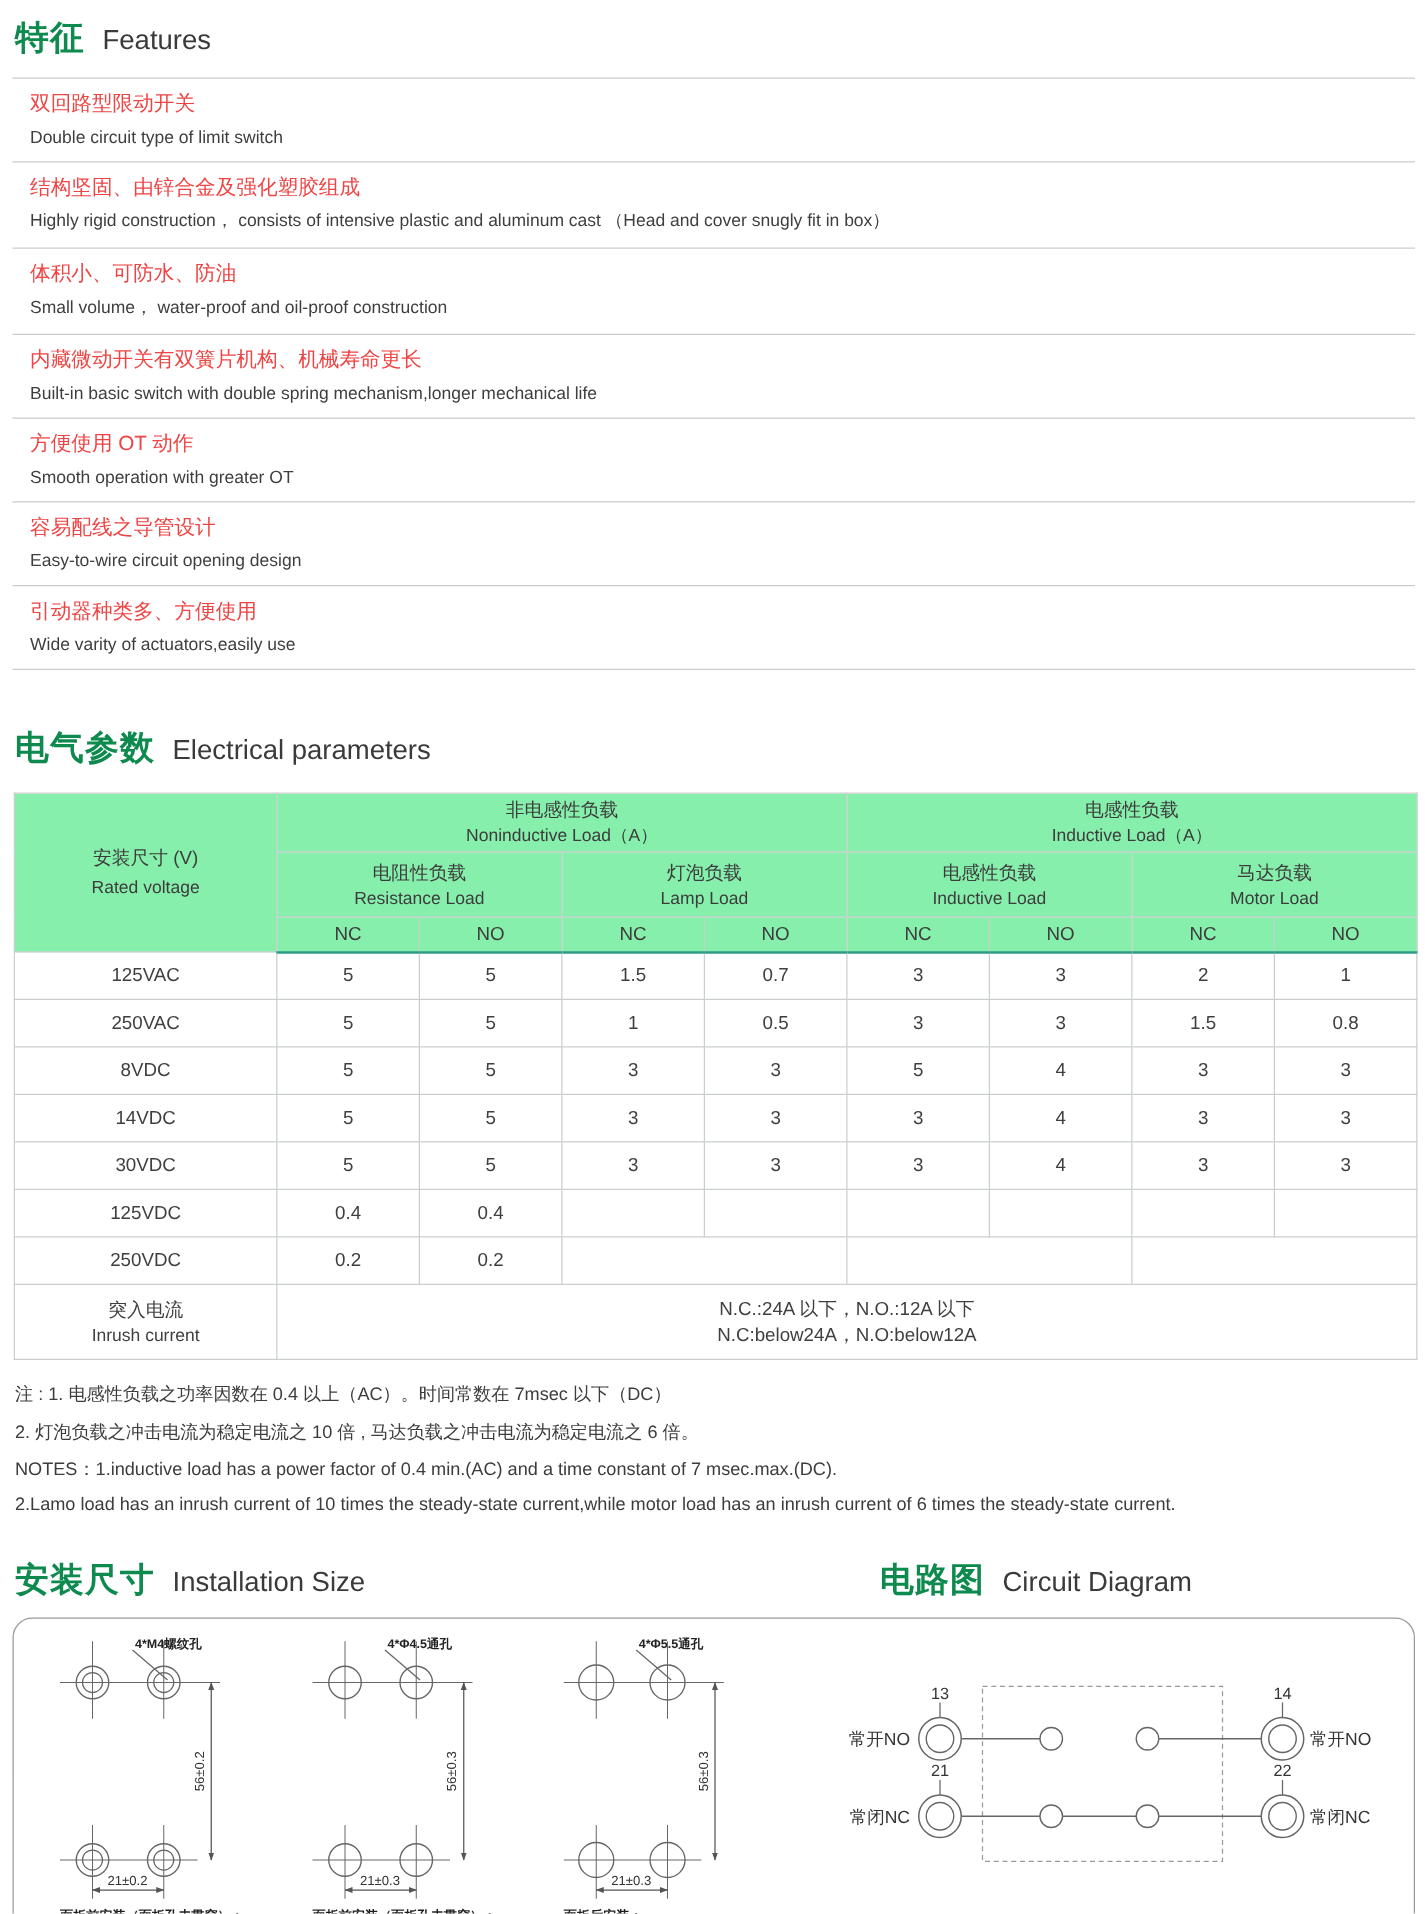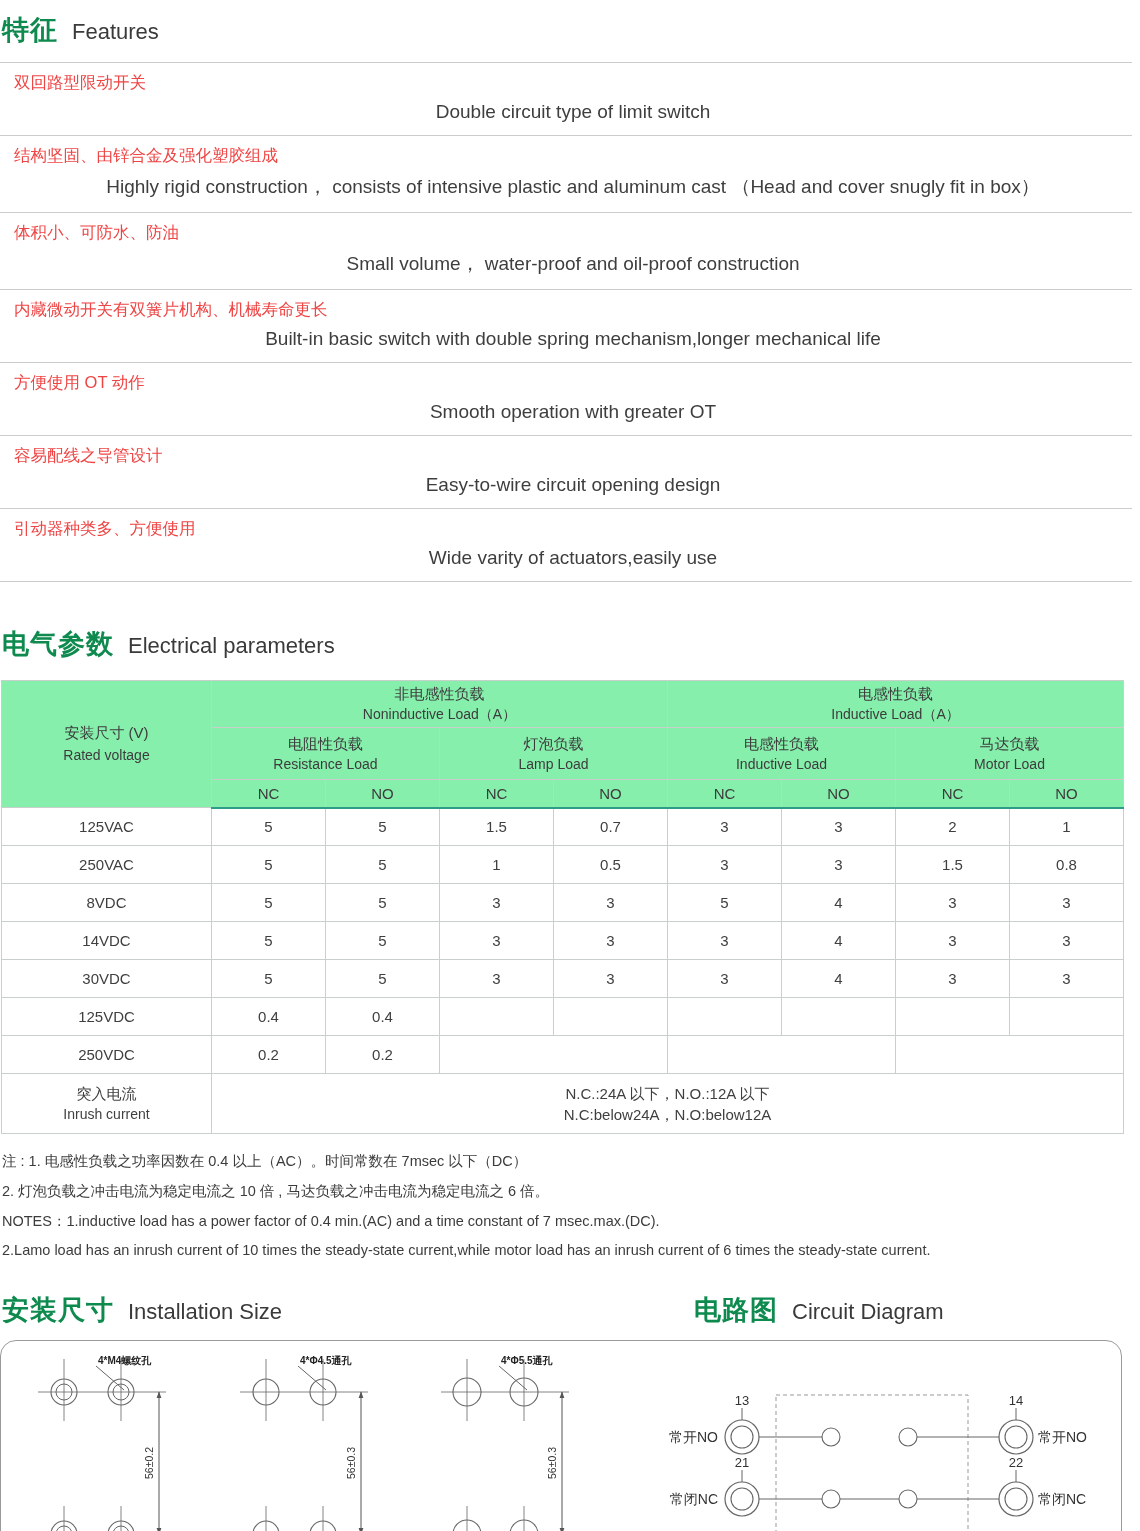--- a/index.html
+++ b/index.html
@@ -1,30 +1,30 @@
 <!DOCTYPE html>
 <html><head>
 <meta charset="utf-8">
 <style>
   * { margin:0; padding:0; box-sizing:border-box; }
   html,body { background:#ffffff; }
   body { width:1140px; font-family:"Liberation Sans","DejaVu Sans",sans-serif; color:#3f3f3f; }
-  .page { position:relative; width:1140px; height:1531px; background:#fff; overflow:hidden; padding:12px 8px 0 0; }
+  .page { position:relative; width:1140px; height:1531px; background:#fff; overflow:hidden; padding:12px 8px 0 10px; }
 
   
   .sec-title { display:flex; align-items:baseline; margin-left:2px; }
   .sec-title .zh { font-size:27px; font-weight:bold; color:#0e8a4e; letter-spacing:1px; }
   .sec-title .en { font-size:22px; color:#3a3a3a; margin-left:14px; }
 
   
   .features-list { margin-top:14px; }
   .feature-item { border-bottom:1px solid #cccccc; padding:9px 0 12px 14px; }
   .feature-item:first-child { border-top:1px solid #cccccc; }
   .feature-zh { font-size:16.5px; color:#ef4444; margin-bottom:7px; }
-  .feature-en { font-size:19px; color:#3e3e3e;text-align:center; }
+  .feature-en { font-size:14px; color:#3e3e3e; }
 
   
   .elec-title { margin-top:44px; }
   table.etable { border-collapse:collapse; table-layout:fixed; width:1122px; margin:18px 0 0 1px; }
   .etable th, .etable td { border:1px solid #c9d0cb; text-align:center; vertical-align:middle; font-weight:normal; }
   .etable thead th { background:#86efac; color:#3c3c3c; }
   .etable .g-zh { font-size:15px; }
   .etable .g-en { font-size:14px; margin-top:2px; }
   .etable .band1 { height:47px; }
   .etable .band2 { height:52px; }

